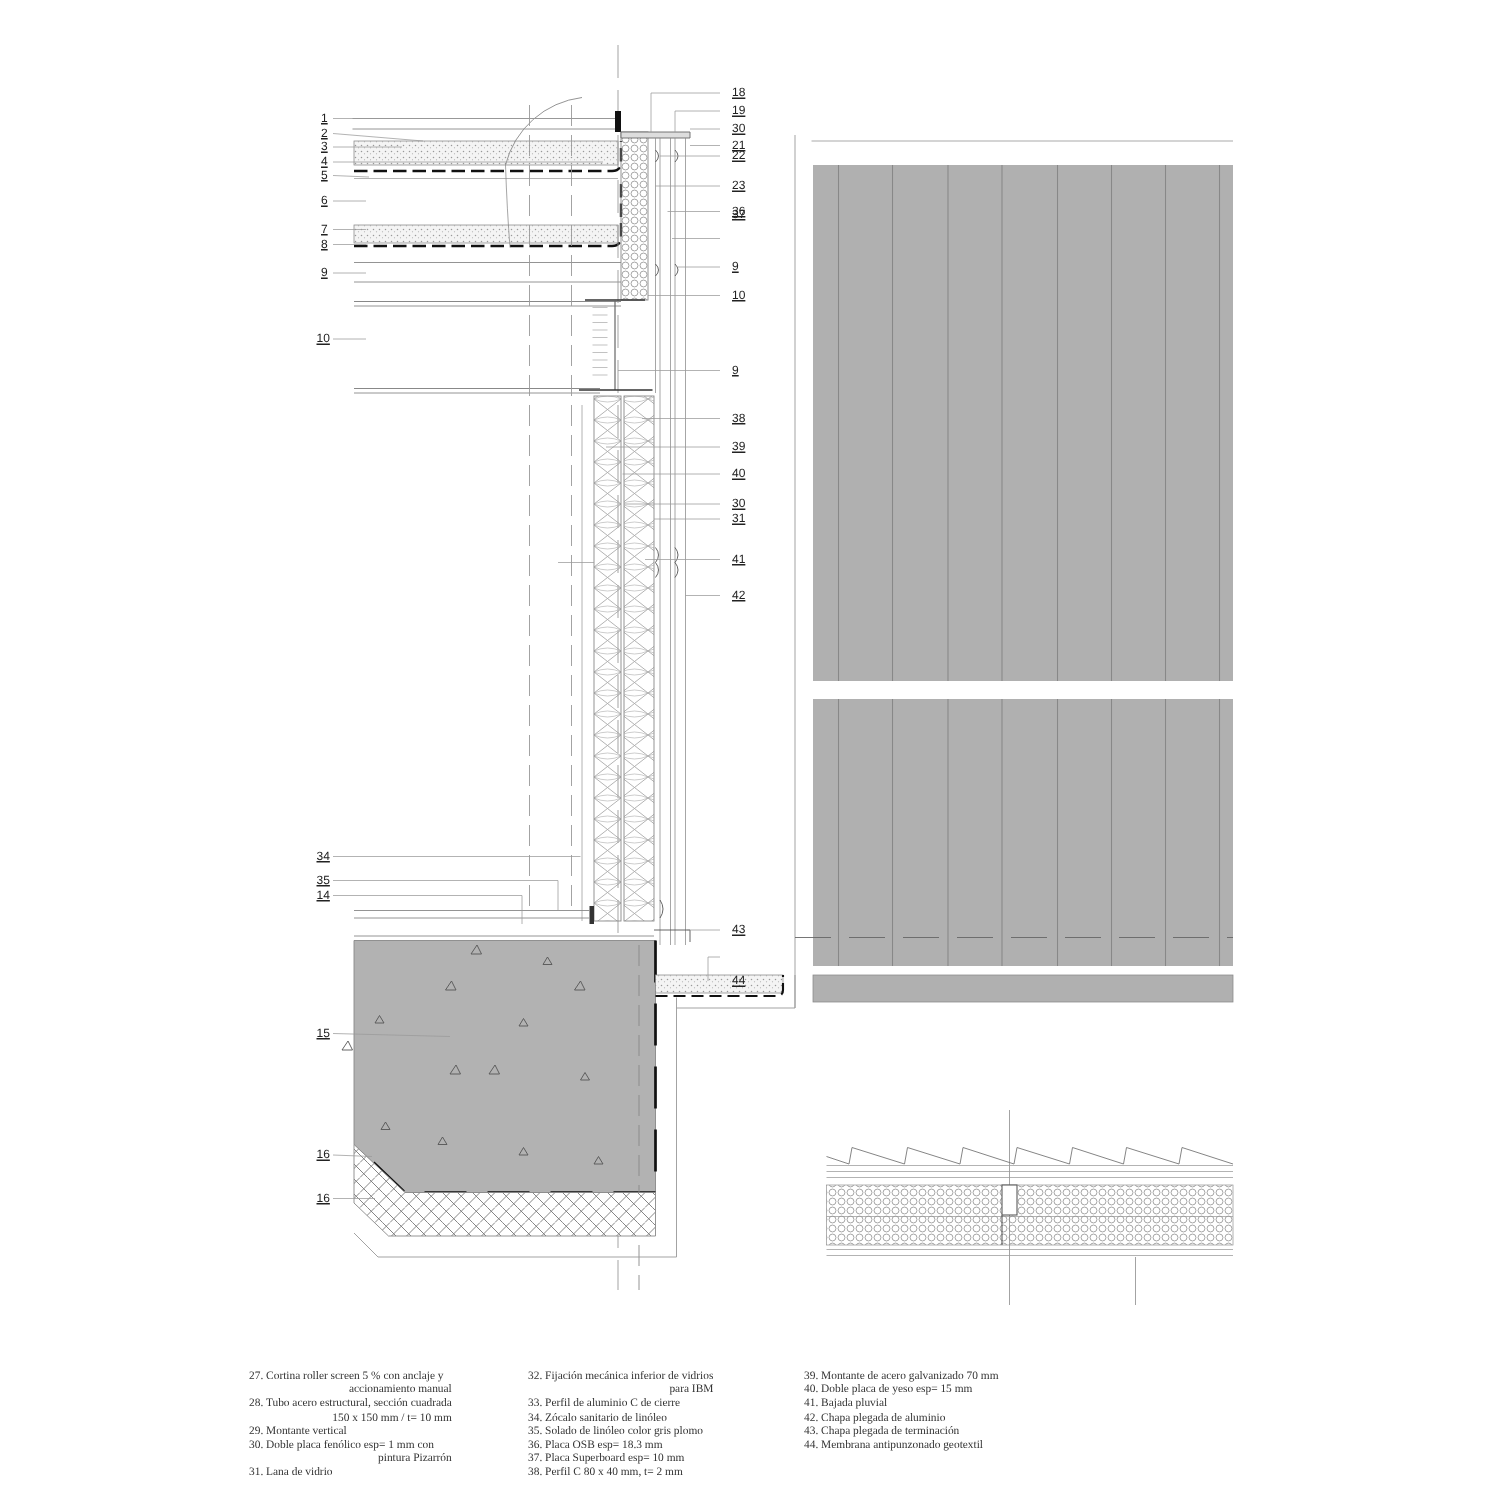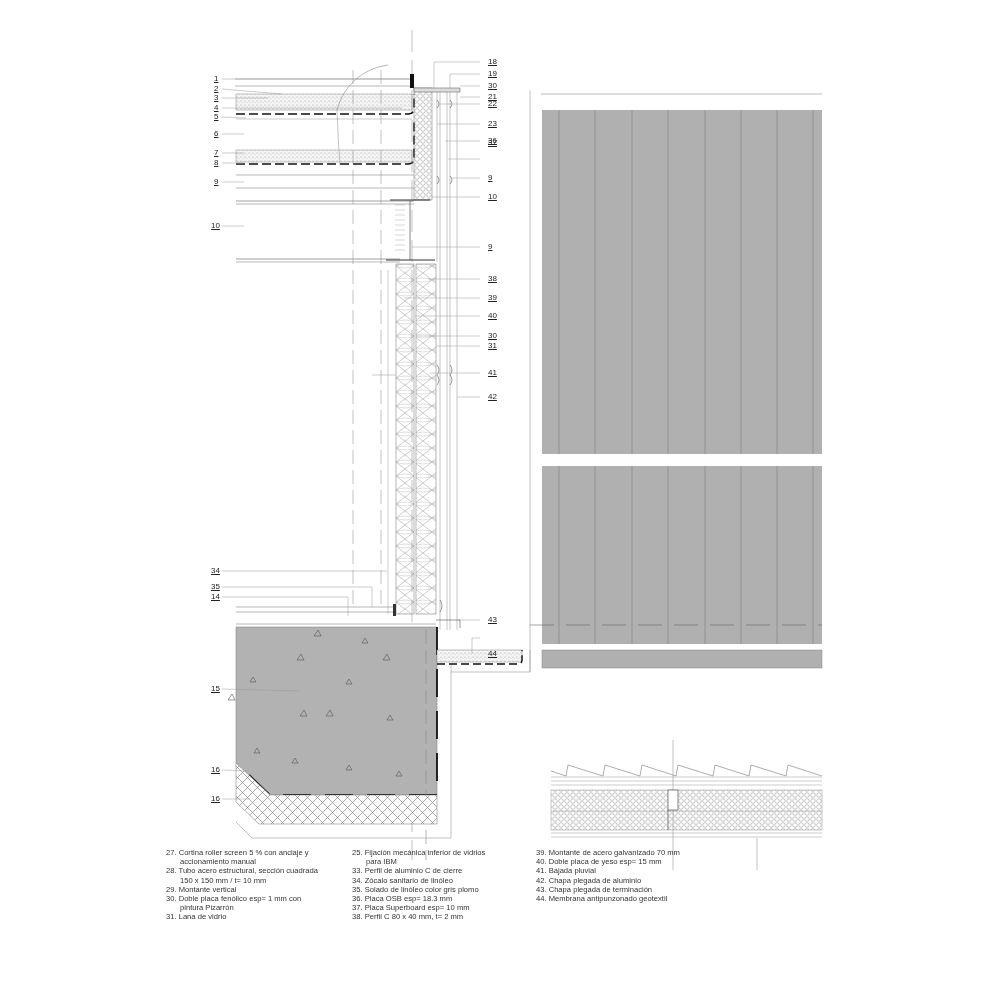--- a/index.html
+++ b/index.html
@@ -1,21 +1,21 @@
 <!DOCTYPE html>
 <html><head>
 <meta charset="utf-8">
 <style>
   html,body{margin:0;padding:0;background:#fff;}
   body{width:1000px;height:1000px;position:relative;overflow:hidden;font-family:"Liberation Sans",sans-serif;}
   #drawing{position:absolute;left:0;top:0;width:1000px;height:1000px;}
   .lbl{position:absolute;font-size:8px;color:#222;line-height:9px;white-space:nowrap;text-decoration:underline;}
-  .legend{position:absolute;top:848px;font-size:7.6px;line-height:9.2px;color:#333;}
+  .legend{position:absolute;top:912px;font-size:7.6px;line-height:9.2px;color:#333;font-family:Liberation Serif, serif;}
   .legend div{white-space:nowrap;}
-  .legend .ind{padding-left:14px;}
+  .legend .ind{padding-left:14px;text-align:right;}
 </style>
 </head>
 <body>
 
 <svg id="drawing" width="1000" height="1000" viewBox="0 0 1000 1000" xmlns="http://www.w3.org/2000/svg">
   <defs>
     <pattern id="insul" width="6" height="6" patternUnits="userSpaceOnUse">
       <circle cx="3" cy="3" r="2.3" fill="none" stroke="#888" stroke-width="0.5"></circle>
     </pattern>
     <pattern id="dots" width="4" height="4" patternUnits="userSpaceOnUse">
@@ -270,21 +270,21 @@
   <div>27. Cortina roller screen 5 % con anclaje y</div>
   <div class="ind">accionamiento manual</div>
   <div>28. Tubo acero estructural, sección cuadrada</div>
   <div class="ind">150 x 150 mm / t= 10 mm</div>
   <div>29. Montante vertical</div>
   <div>30. Doble placa fenólico esp= 1 mm con</div>
   <div class="ind">pintura Pizarrón</div>
   <div>31. Lana de vidrio</div>
 </div>
 <div class="legend" style="left:352px;">
-  <div>25. Fijación mecánica inferior de vidrios</div>
+  <div>32. Fijación mecánica inferior de vidrios</div>
   <div class="ind">para IBM</div>
   <div>33. Perfil de aluminio C de cierre</div>
   <div>34. Zócalo sanitario de linóleo</div>
   <div>35. Solado de linóleo color gris plomo</div>
   <div>36. Placa OSB esp= 18.3 mm</div>
   <div>37. Placa Superboard esp= 10 mm</div>
   <div>38. Perfil C 80 x 40 mm, t= 2 mm</div>
 </div>
 <div class="legend" style="left:526px;margin-left:10px;">
   <div>39. Montante de acero galvanizado 70 mm</div>

